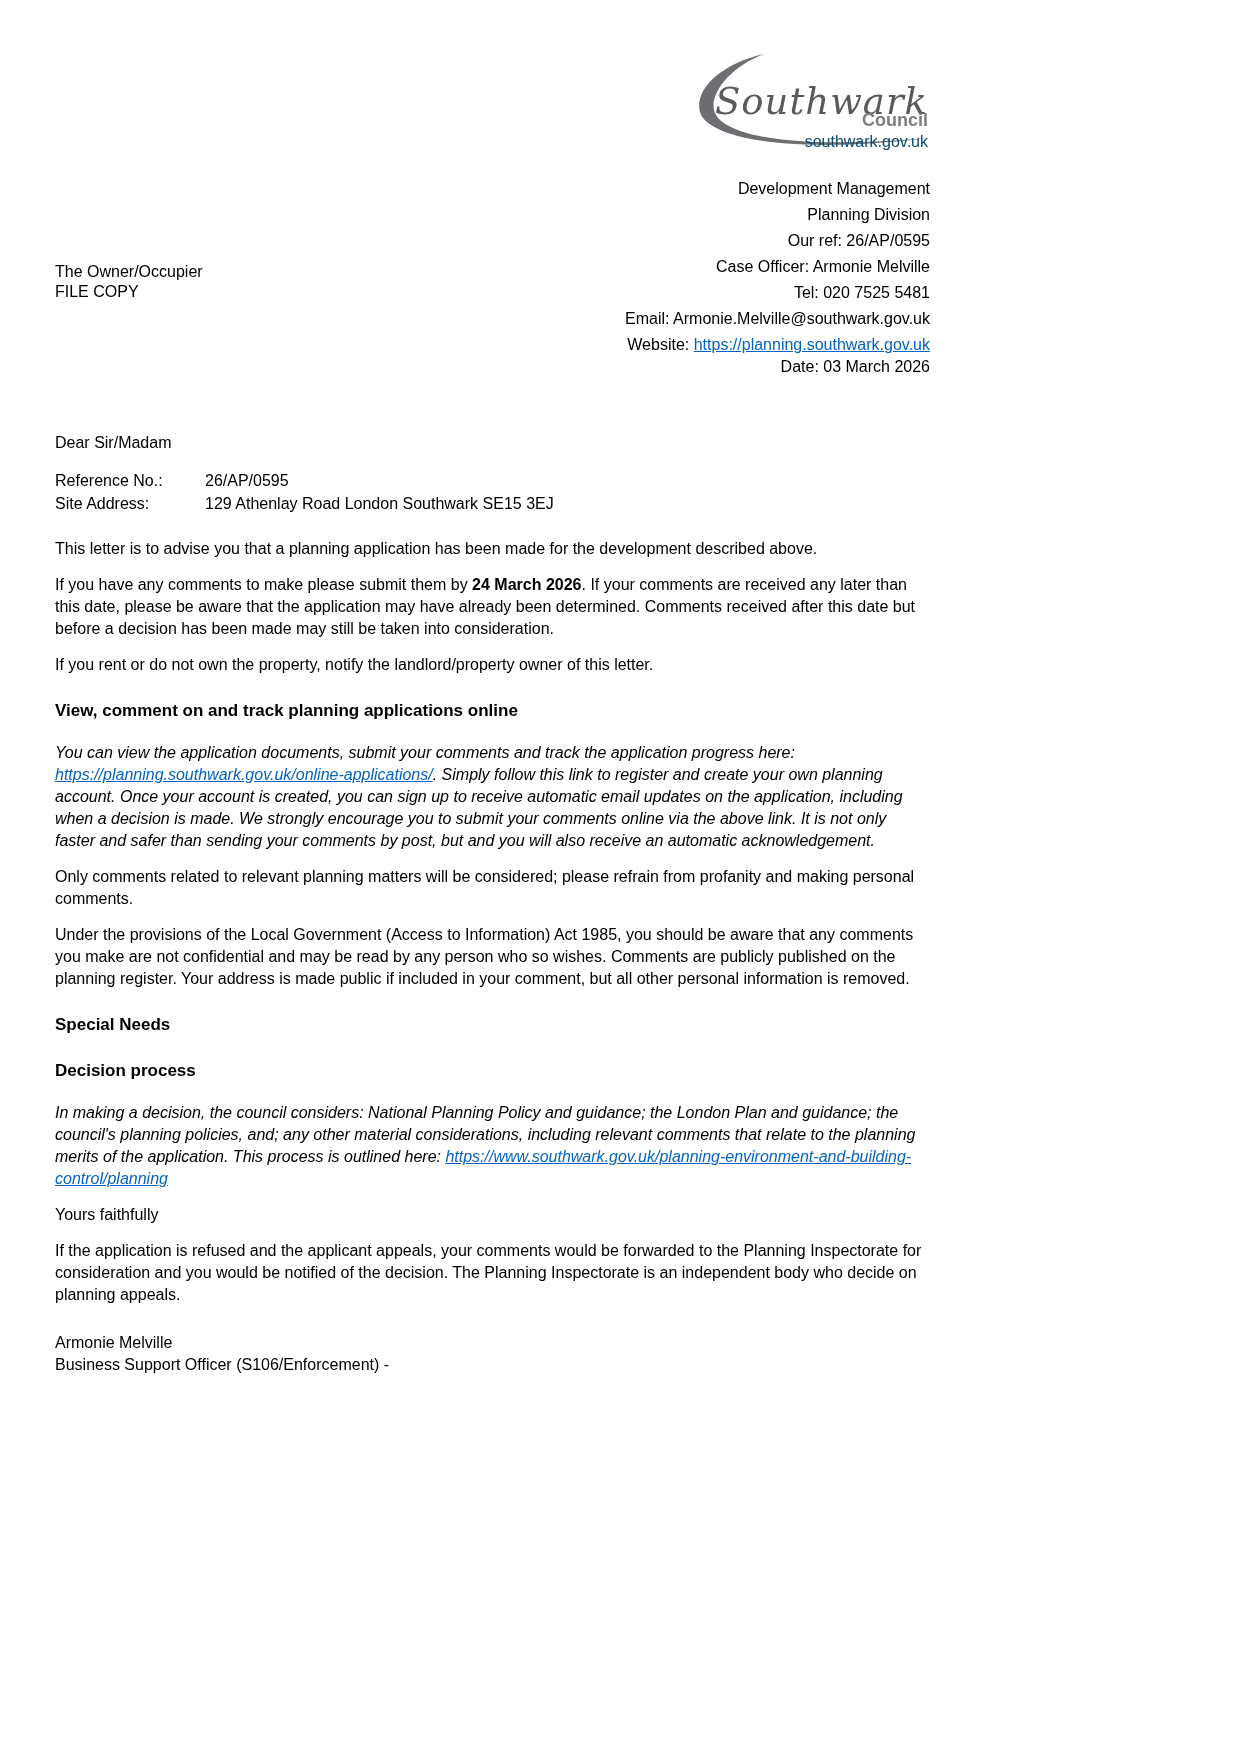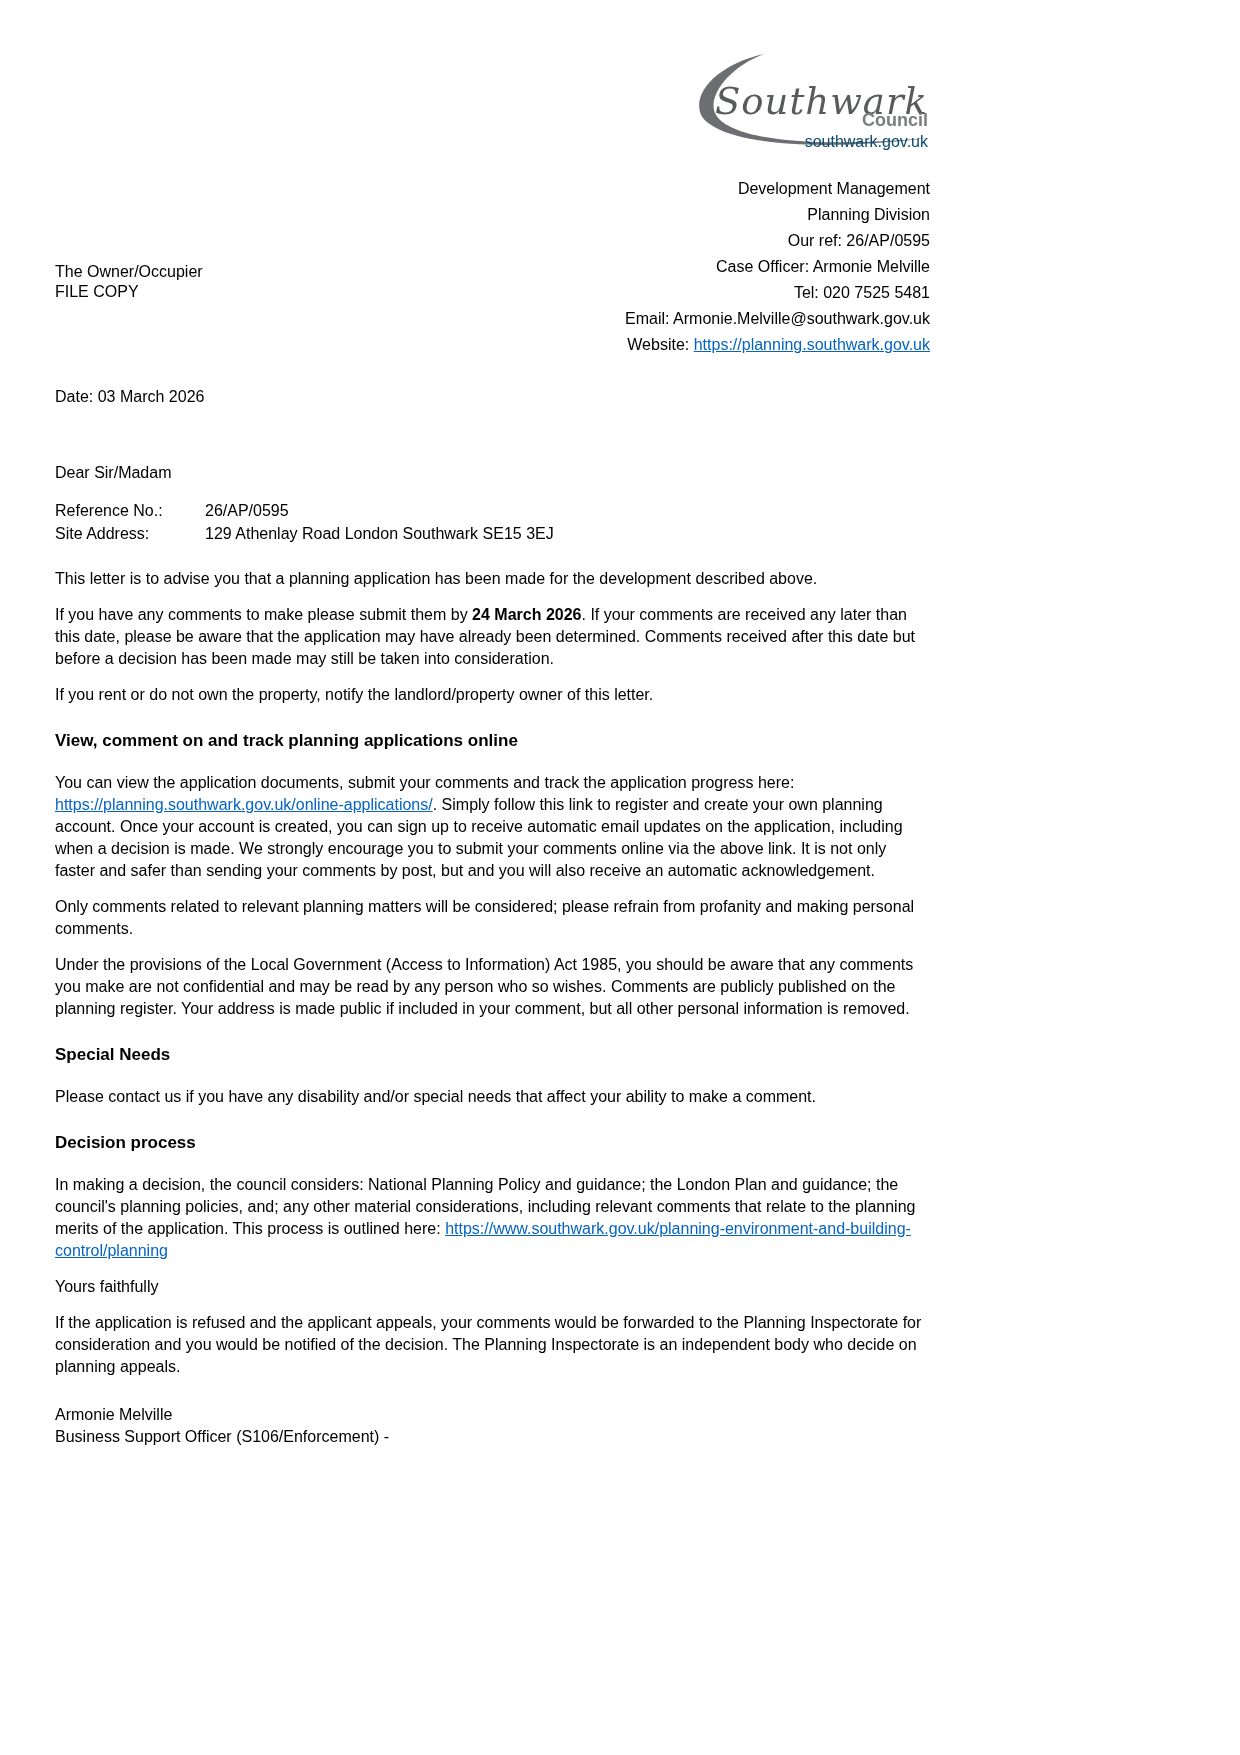--- a/index.html
+++ b/index.html
@@ -15,29 +15,29 @@
   .logo { position: relative; width: 238px; height: 110px; margin-bottom: 14px; }
   .logo svg.swoosh { position: absolute; left: 0; top: 0; }
   .logo-word {
     position: absolute; right: 2px; top: 28px;
     font-family: "DejaVu Serif", serif; font-style: italic;
     font-size: 37px; color: #595a5c; letter-spacing: 1px; white-space: nowrap;
   }
   .logo-council { position: absolute; right: 2px; top: 58px; font-weight: bold; font-size: 18px; color: #7b7d80; }
   .logo-site { position: absolute; right: 2px; top: 81px; font-size: 16px; color: #0c4a6e; }
   .sender-lines { text-align: right; font-size: 16px; line-height: 26px; }
-  .date-line { text-align: left; font-size: 16px; margin-top: 30px; }
+  .date-line { text-align: right; font-size: 16px; }
   .salutation { margin-top: 58px; font-size: 16px; }
   table.ref-table { border-collapse: collapse; margin-top: 18px; }
   table.ref-table td { vertical-align: top; font-size: 16px; line-height: 22px; padding: 0 0 1px 0; }
   table.ref-table td.lbl { width: 150px; padding-right: 10px; }
   p.body-p { font-size: 16px; line-height: 22px; margin-top: 14px; }
   p.first-after-table { margin-top: 22px; }
   h2.section { font-size: 17px; line-height: 22px; margin-top: 24px; font-weight: bold; }
-  h2.section + p.body-p { margin-top: 20px; }
+  h2.section + p.body-p { margin-top: 20px; font-style: italic; }
   .closing { margin-top: 16px; }
   .signature { margin-top: 26px; font-size: 16px; line-height: 22px; }
   a.link { color: #0563c1; text-decoration: underline; cursor: pointer; }
 </style>
 </head>
 <body>
 
 <div class="page">
 
   <div class="top-row">
@@ -94,21 +94,20 @@
   <h2 class="section">View, comment on and track planning applications online</h2>
 
   <p class="body-p"><span>You can view the application documents, submit your comments and track the application progress here: </span><a class="link">https://planning.southwark.gov.uk/online-applications/</a><span>. Simply follow this link to register and create your own planning account. Once your account is created, you can sign up to receive automatic email updates on the application, including when a decision is made. We strongly encourage you to submit your comments online via the above link. It is not only faster and safer than sending your comments by post, but and you will also receive an automatic acknowledgement.</span></p>
 
   <p class="body-p">Only comments related to relevant planning matters will be considered; please refrain from profanity and making personal comments.</p>
 
   <p class="body-p">Under the provisions of the Local Government (Access to Information) Act 1985, you should be aware that any comments you make are not confidential and may be read by any person who so wishes. Comments are publicly published on the planning register. Your address is made public if included in your comment, but all other personal information is removed.</p>
 
   <h2 class="section">Special Needs</h2>
 
-  <p class="body-p">Please contact us if you have any disability and/or special needs that affect your ability to make a comment.</p>
 
   <h2 class="section">Decision process</h2>
 
   <p class="body-p"><span>In making a decision, the council considers: National Planning Policy and guidance; the London Plan and guidance; the council's planning policies, and; any other material considerations, including relevant comments that relate to the planning merits of the application. This process is outlined here: </span><a class="link">https://www.southwark.gov.uk/planning-environment-and-building-control/planning</a></p>
 
   <p class="body-p closing">Yours faithfully</p>
 
   <p class="body-p">If the application is refused and the applicant appeals, your comments would be forwarded to the Planning Inspectorate for consideration and you would be notified of the decision. The Planning Inspectorate is an independent body who decide on planning appeals.</p>
 
   <div class="signature">

